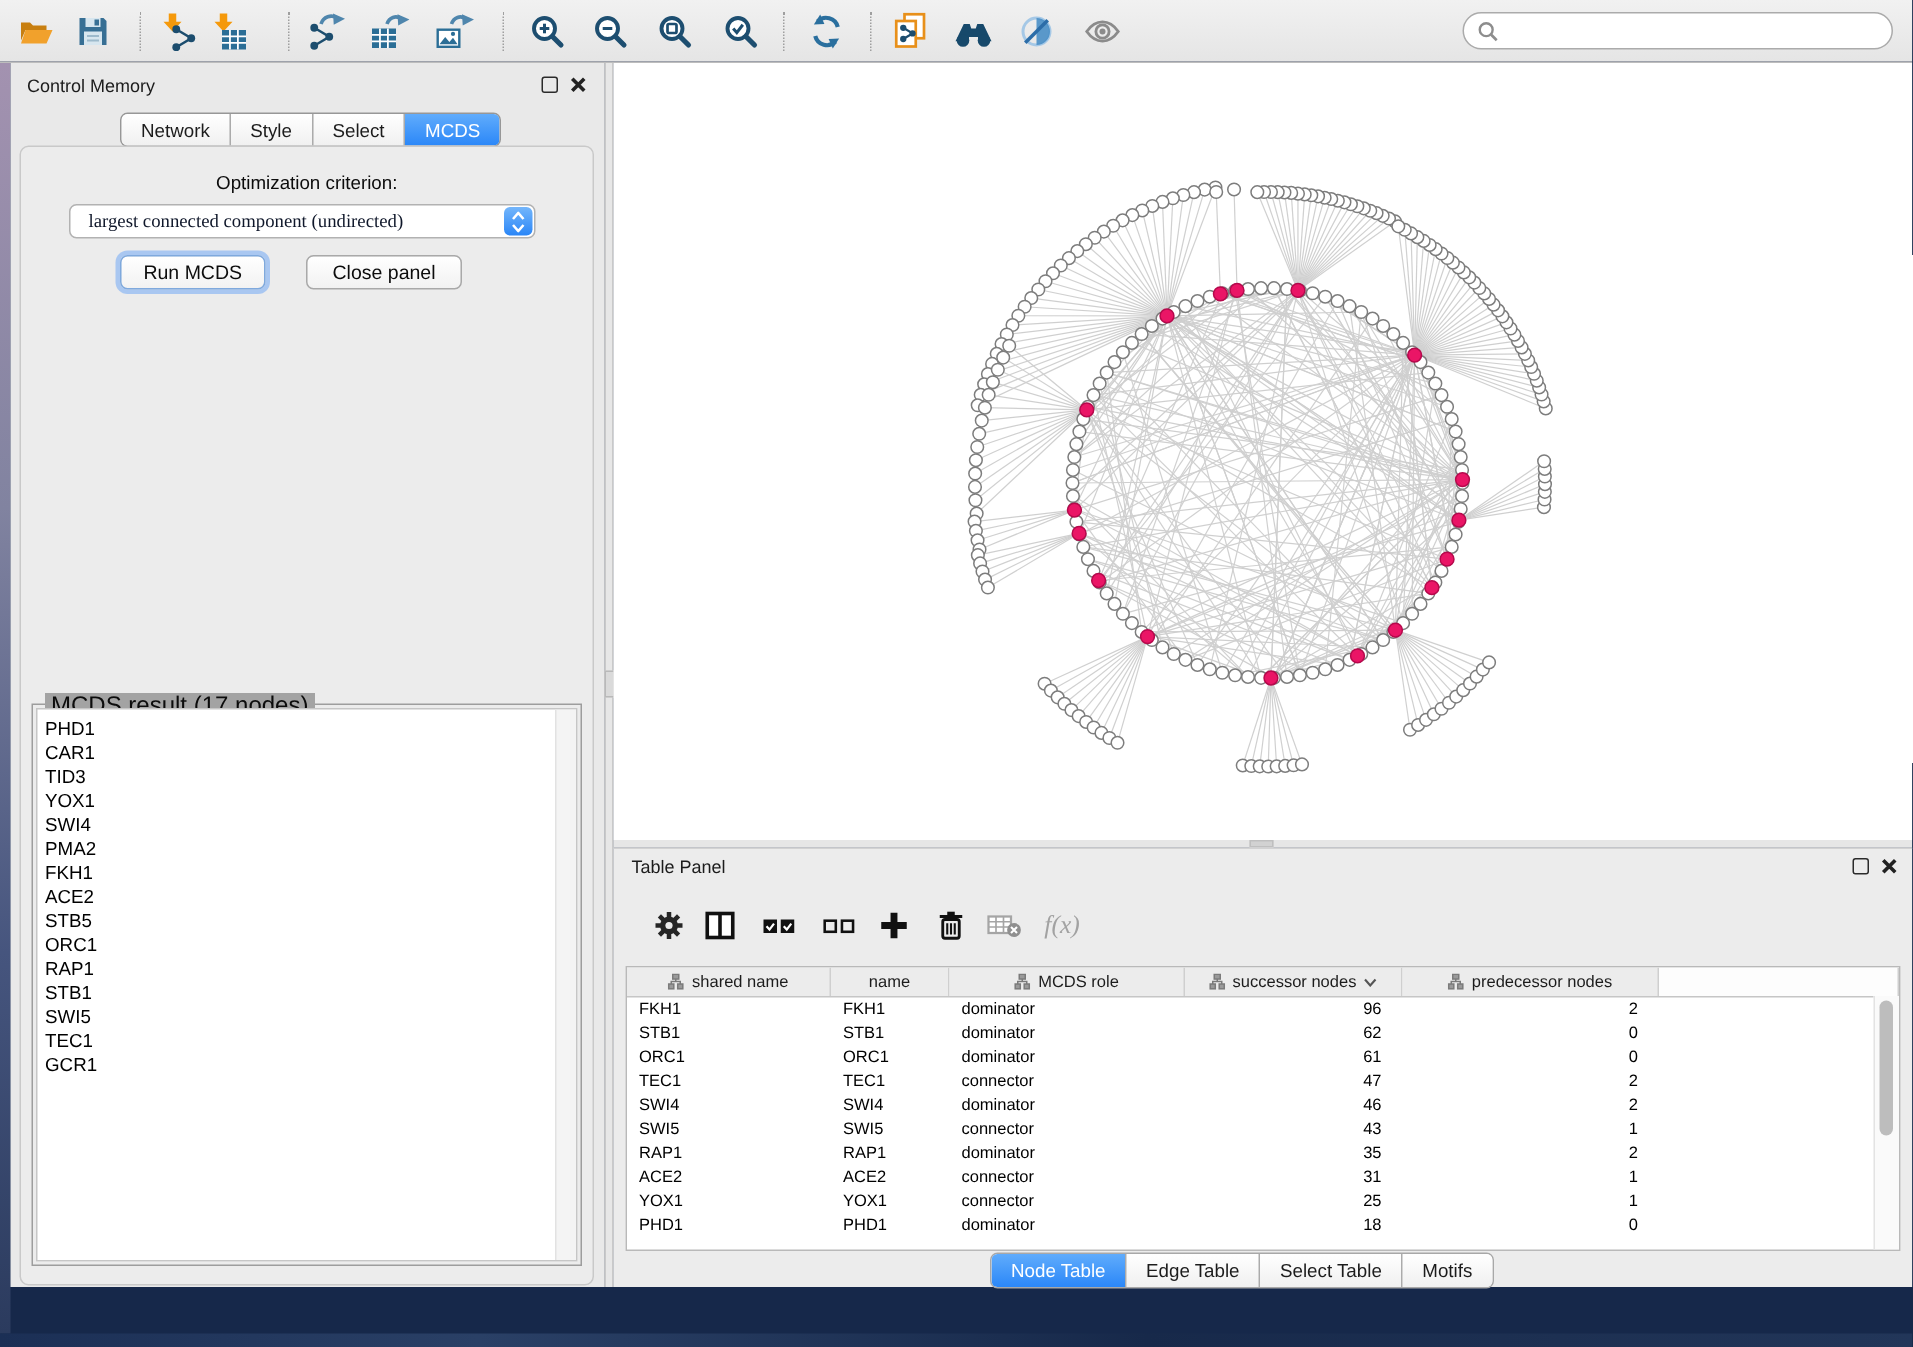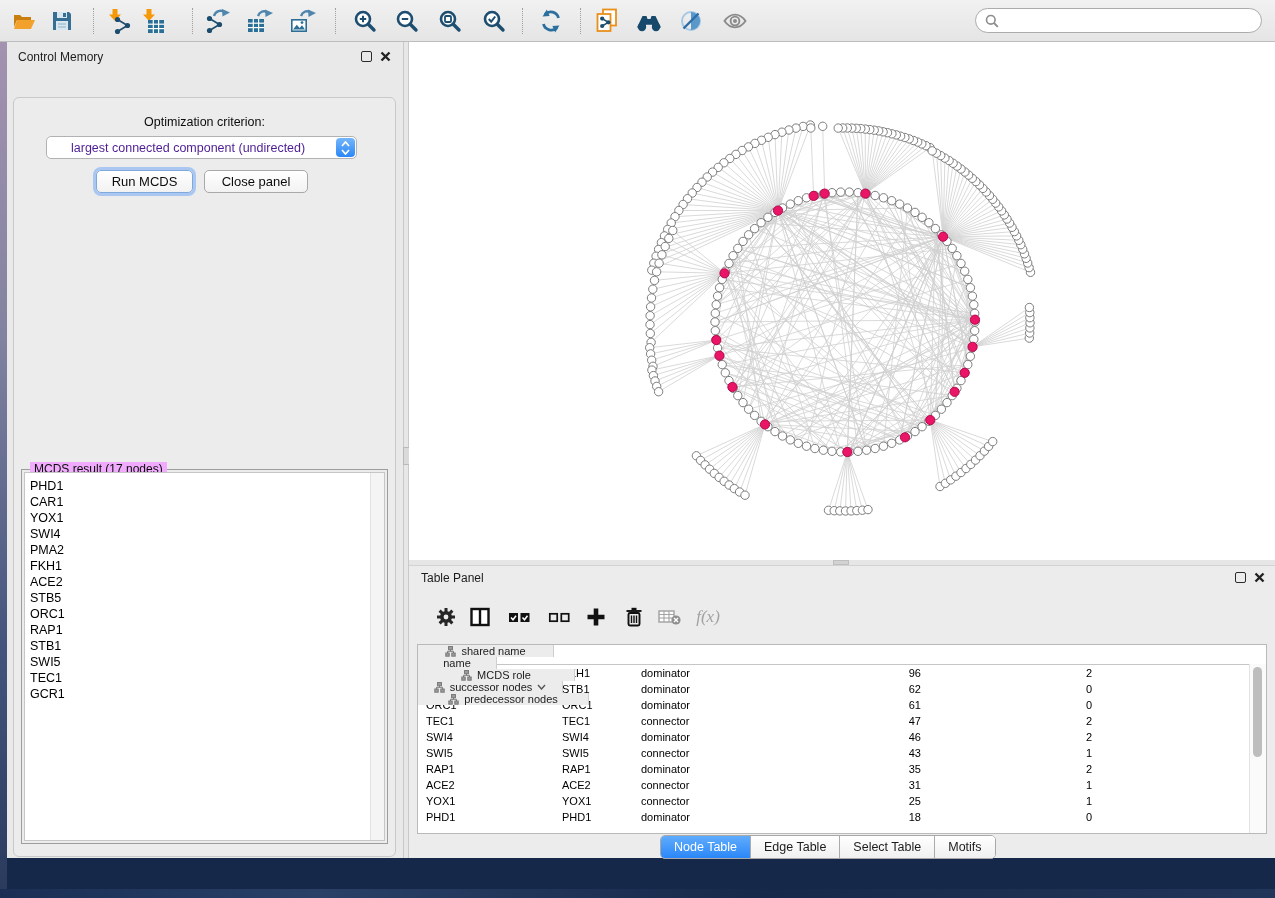--- a/index.html
+++ b/index.html
@@ -24,27 +24,27 @@
   .winbtns{position:absolute;display:flex;gap:8px;align-items:center;}
   .cpanel .winbtns{right:12px;top:9px;}
   .float-btn{width:9px;height:9px;border:1.6px solid #2b2b2b;border-radius:2px;}
   .cp-tabs{position:absolute;left:73px;top:33px;height:21px;display:flex;border:1px solid #979797;border-radius:5px;overflow:hidden;}
   .seg{font-size:12.5px;color:#1c1c1c;padding:0 13px;display:flex;align-items:center;background:linear-gradient(#ffffff,#f0f0f0);border-left:1px solid #ababab;cursor:default;}
   .seg:first-child{border-left:none;}
   .seg.active{background:linear-gradient(#60acfc,#2b87f8);color:#fff;}
   .subpanel{position:absolute;left:6px;top:55px;width:383px;height:760px;background:#ececec;border:1px solid #c9c9c9;border-radius:6px;box-sizing:border-box;}
   .optlabel{position:absolute;top:17px;width:100%;text-align:center;font-size:12.5px;color:#0c0c0c;}
   .combo{position:absolute;left:32px;top:38px;width:311px;height:23px;background:#fff;border:1px solid #b2b2b2;border-radius:5px;box-sizing:border-box;display:flex;align-items:center;}
-  .combo .val{flex:1;font-size:12.5px;padding-left:24px;color:#4c1d95;white-space:nowrap;overflow:hidden;}
+  .combo .val{flex:1;font-size:12.5px;padding-left:12px;color:#0f172a;white-space:nowrap;overflow:hidden;font-family:Liberation Serif, serif;}
   .stepper{width:19px;height:19px;margin-right:1px;border-radius:4px;background:linear-gradient(#74b6fb,#2a86f7);display:flex;flex-direction:column;align-items:center;justify-content:center;gap:2px;flex:none;}
   .btn{position:absolute;height:23px;background:linear-gradient(#ffffff,#f2f2f2);border:1px solid #a9a9a9;border-radius:5px;font-size:13px;color:#0c0c0c;display:flex;align-items:center;justify-content:center;box-sizing:border-box;}
-  #run-btn{left:82px;top:72px;width:97px;box-shadow:0 0 0 3px rgba(115,170,245,.55);border-color:#7fa9dd;}
+  #run-btn{left:66px;top:72px;width:97px;box-shadow:0 0 0 3px rgba(115,170,245,.55);border-color:#7fa9dd;}
   #closep-btn{left:190px;top:72px;width:104px;}
   .groupbox{position:absolute;left:7px;top:371px;width:367px;height:375px;border:1px solid #9d9d9d;box-sizing:border-box;}
-  .gb-label{position:absolute;top:-8px;left:8px;background:#f0abfc;padding:0 4px;font-size:12px;color:#0c0c0c;}
+  .gb-label{position:absolute;top:-8px;left:8px;background:#a3a3a3;padding:0 4px;font-size:16px;color:#0c0c0c;}
   .gb-list{position:absolute;left:2px;right:2px;top:2px;bottom:2px;background:#fff;border:1px solid #c6c6c6;overflow:hidden;}
   .gb-scroll{position:absolute;right:0;top:0;bottom:0;width:13px;background:#f4f4f4;border-left:1px solid #e2e2e2;}
   .gb-items{padding-top:5px;}
   .gb-item{font-size:12.5px;line-height:16px;padding-left:5px;color:#000;}
 
   
   .vsplit{position:absolute;left:403px;top:42px;width:6px;height:816px;background:#e7e7e7;border-left:1px solid #c9c9c9;border-right:1px solid #c9c9c9;box-sizing:border-box;}
   .vsplit .handle{position:absolute;left:-1px;top:405px;width:5px;height:16px;background:#dadada;border:1px solid #b9b9b9;}
   .hsplit{position:absolute;left:409px;top:560px;width:866px;height:5px;background:#e6e6e6;}
   .hsplit .handle{position:absolute;left:424px;top:0;width:16px;height:5px;background:#d2d2d2;border:1px solid #bfbfbf;box-sizing:border-box;}
@@ -60,21 +60,21 @@
   .wintitle{text-align:center;font-size:12.5px;line-height:19px;color:#1c1c1c;}
   #net-svg{position:absolute;left:0;top:21px;}
 
   
   .tpanel{position:absolute;left:409px;top:565px;width:866px;height:293px;background:#ececec;border-top:1px solid #d2d2d2;box-sizing:border-box;}
   .tpanel>.phead{position:absolute;left:12px;top:5px;}
   .tpanel .winbtns{right:10px;top:6px;}
   .tpicon{position:absolute;top:38px;width:30px;height:26px;display:flex;align-items:center;justify-content:center;}
   .fx{font-family:"Liberation Serif",serif;font-style:italic;font-size:17px;color:#a2a2a2;}
   .ttable{position:absolute;left:8px;top:78px;width:850px;height:190px;background:#fff;border:1px solid #b9b9b9;box-sizing:border-box;overflow:hidden;}
-  .thead{display:flex;height:19px;border-bottom:1px solid #c6c6c6;flex-direction:column;}
+  .thead{display:flex;height:19px;border-bottom:1px solid #c6c6c6;}
   .th{position:relative;display:flex;align-items:center;justify-content:center;gap:5px;font-size:11px;color:#1c1c1c;border-right:1px solid #cfcfcf;box-sizing:border-box;background:#ececec;}
   .th-fill{flex:1;background:#fdfdfd;}
   .tr{display:flex;height:16px;align-items:center;font-size:11px;color:#000;}
   .td{box-sizing:border-box;padding-left:8px;white-space:nowrap;overflow:hidden;}
   .td.num{text-align:right;padding-right:14px;padding-left:0;}
   .tscroll{position:absolute;top:19px;right:0;bottom:0;width:16px;background:#fafafa;border-left:1px solid #e3e3e3;}
   .tthumb{position:absolute;left:3px;top:3px;width:9px;height:90px;background:#bdbdbd;border-radius:5px;}
   .bottom-tabs{position:absolute;left:251px;top:269px;height:22px;display:flex;border:1px solid #a8a8a8;border-radius:5px;overflow:hidden;background:#fff;}
   .bottom-tabs .seg{font-size:12.5px;}
 
@@ -258,20 +258,26 @@
   <div class="left-strip"></div>
 
   <div class="cpanel">
     <div class="phead">Control Memory</div>
     <div class="winbtns">
       <div class="float-btn"></div>
       <svg width="11" height="11" viewBox="0 0 11 11">
           <path d="M1.5 1.5l8 8M9.5 1.5l-8 8" stroke="#222" stroke-width="2.4"></path>
         </svg>
     </div>
+    <div class="cp-tabs" id="cp-tabs">
+        <div class="seg">Network</div>
+        <div class="seg">Style</div>
+        <div class="seg">Select</div>
+        <div class="seg active">MCDS</div>
+      </div>
 
     <div class="subpanel">
       <div class="optlabel">Optimization criterion:</div>
       <div class="combo">
         <div class="val">largest connected component (undirected)</div>
         <div class="stepper">
           <svg width="9" height="6" viewBox="0 0 9 6">
               <path d="M1 5l3.5-4L8 5" fill="none" stroke="#fff" stroke-width="1.7"></path>
             </svg>
           <svg width="9" height="6" viewBox="0 0 9 6">
@@ -281,20 +287,21 @@
       </div>
       <div class="btn" id="run-btn">Run MCDS</div>
       <div class="btn" id="closep-btn">Close panel</div>
 
       <div class="groupbox">
         <div class="gb-label">MCDS result (17 nodes)</div>
         <div class="gb-list">
           <div class="gb-items" id="mcds-list">
               <div class="gb-item">PHD1</div>
               <div class="gb-item">CAR1</div>
+              <div class="gb-item">TID3</div>
               <div class="gb-item">YOX1</div>
               <div class="gb-item">SWI4</div>
               <div class="gb-item">PMA2</div>
               <div class="gb-item">FKH1</div>
               <div class="gb-item">ACE2</div>
               <div class="gb-item">STB5</div>
               <div class="gb-item">ORC1</div>
               <div class="gb-item">RAP1</div>
               <div class="gb-item">STB1</div>
               <div class="gb-item">SWI5</div>

